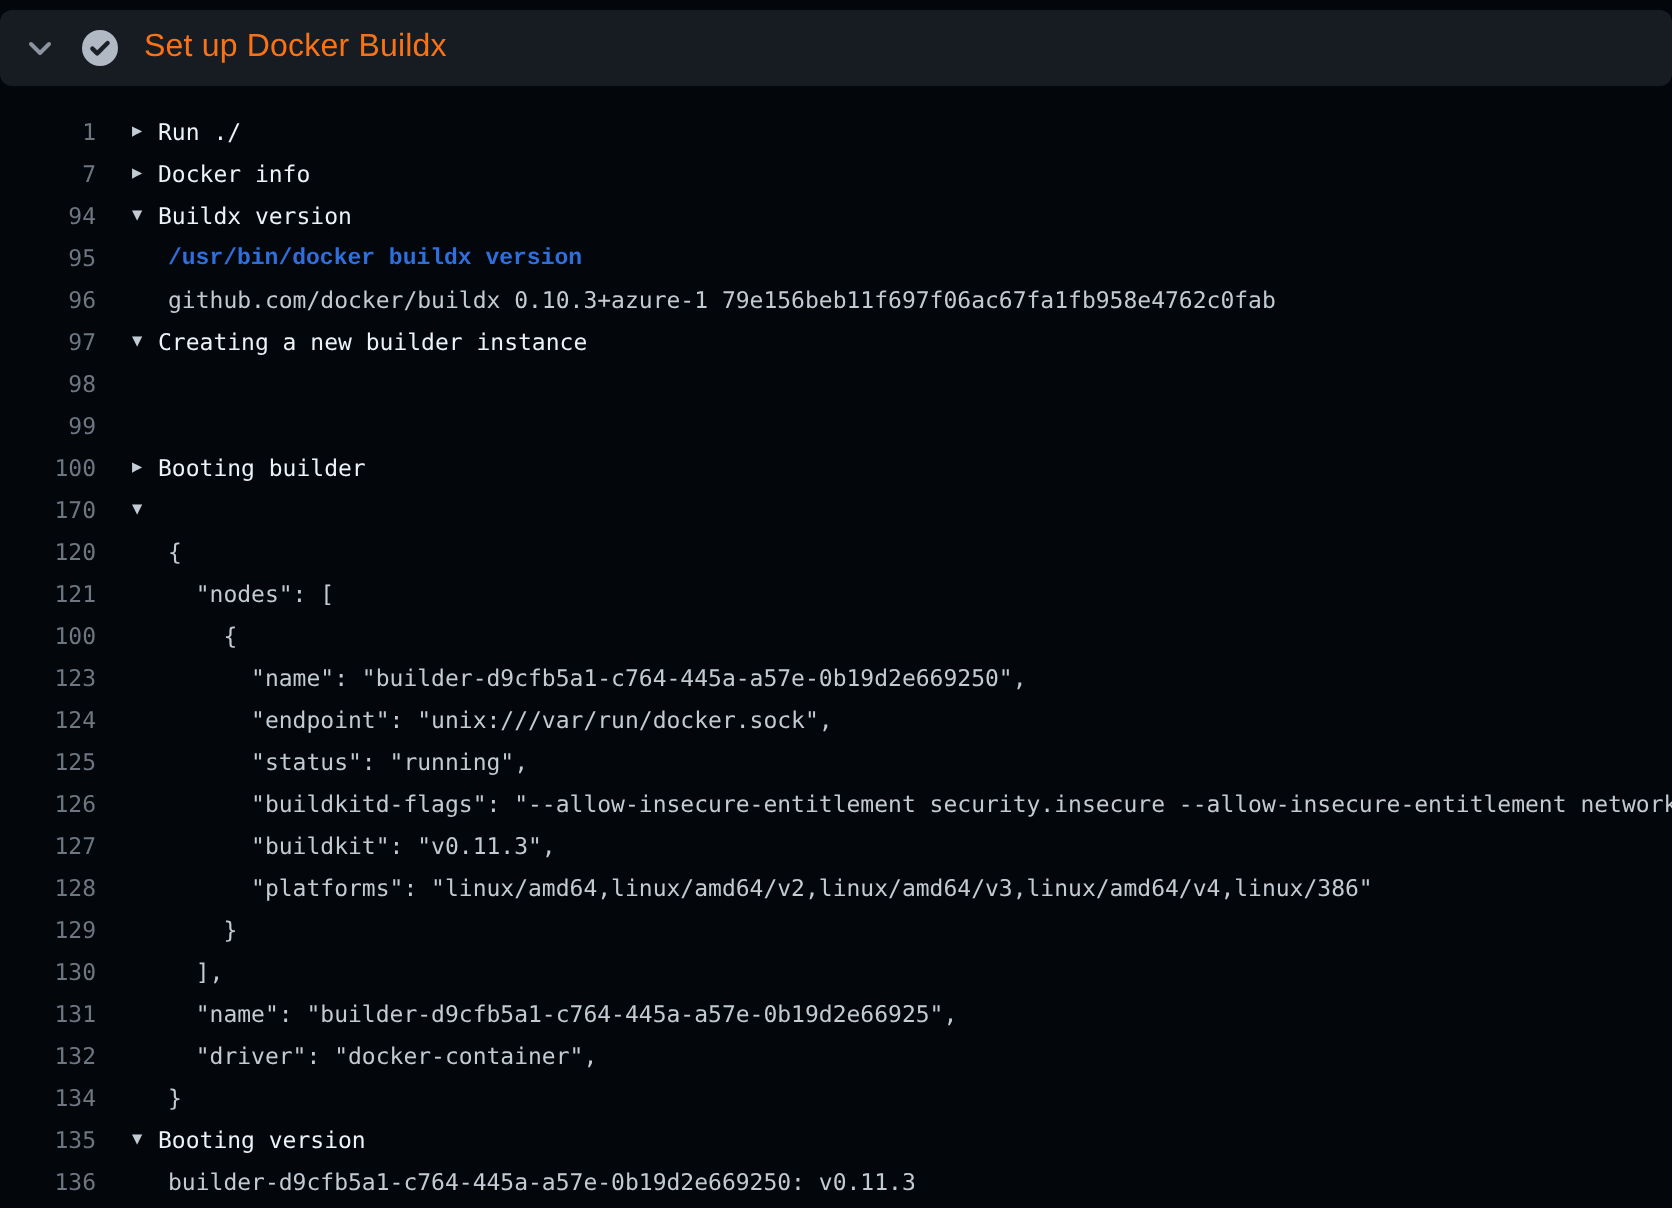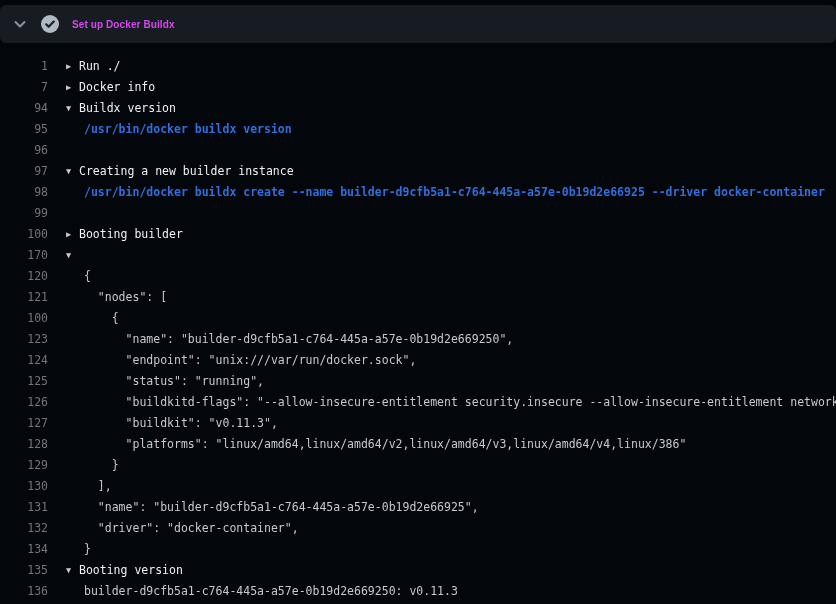--- a/index.html
+++ b/index.html
@@ -20,23 +20,23 @@
     border-radius: 6px;
     display: flex;
     align-items: center;
     gap: 12px;
     padding: 0 12px;
     cursor: pointer;
   }
   .step-header .chev { flex: none; display: flex; align-items: center; }
   .step-header .status { flex: none; display: flex; align-items: center; }
   .step-title {
-    color: #d946ef;
-    font-size: 10px;
-    font-weight: 700;
+    color: #f97316;
+    font-size: 16px;
+    font-weight: 400;
     letter-spacing: 0.1px;
     white-space: nowrap;
   }
   .log {
     margin-top: 13px;
     font-family: "DejaVu Sans Mono", "Liberation Mono", monospace;
     font-size: 11.5px;
   }
   .row {
     display: flex;
@@ -59,21 +59,21 @@
     width: 13px;
     font-size: 8.5px;
     color: #c3ccd4;
     cursor: pointer;
   }
   .txt { flex: none; }
   .txt.pad { margin-left: 36px; }
   .row.group  .txt { color: #ecf2f8; }
   .row.group { cursor: pointer; }
   .row.output .txt { color: #c2cad2; }
-  .row.command .txt { color: #2f6fdd; font-weight: 600; }
+  .row.command .txt { color: #2f6fdd; font-weight: 600; font-family: Liberation Mono, monospace; }
 </style>
 </head>
 <body>
 
 <div class="step-header">
   <span class="chev">
     <svg width="16" height="16" viewBox="0 0 16 16">
       <path d="M3.5 6l4.5 4.5L12.5 6" fill="none" stroke="#8b949e" stroke-width="2" stroke-linecap="round" stroke-linejoin="round"></path>
     </svg>
   </span>
@@ -103,30 +103,30 @@
     <span class="txt">Buildx version</span>
   </div>
     <div class="row command">
     <span class="ln">95</span>
     
     <span class="txt pad">/usr/bin/docker buildx version</span>
   </div>
     <div class="row output">
     <span class="ln">96</span>
     
+    <span class="txt pad">github.com/docker/buildx 0.10.3+azure-1 79e156beb11f697f06ac67fa1fb958e4762c0fab</span>
   </div>
     <div class="row group">
     <span class="ln">97</span>
     <span class="arrow">▼</span>
     <span class="txt">Creating a new builder instance</span>
   </div>
     <div class="row command">
     <span class="ln">98</span>
     
-    <span class="txt pad">/usr/bin/docker buildx create --name builder-d9cfb5a1-c764-445a-a57e-0b19d2e66925 --driver docker-container</span>
   </div>
     <div class="row output">
     <span class="ln">99</span>
     
   </div>
     <div class="row group">
     <span class="ln">100</span>
     <span class="arrow">▶</span>
     <span class="txt">Booting builder</span>
   </div>

